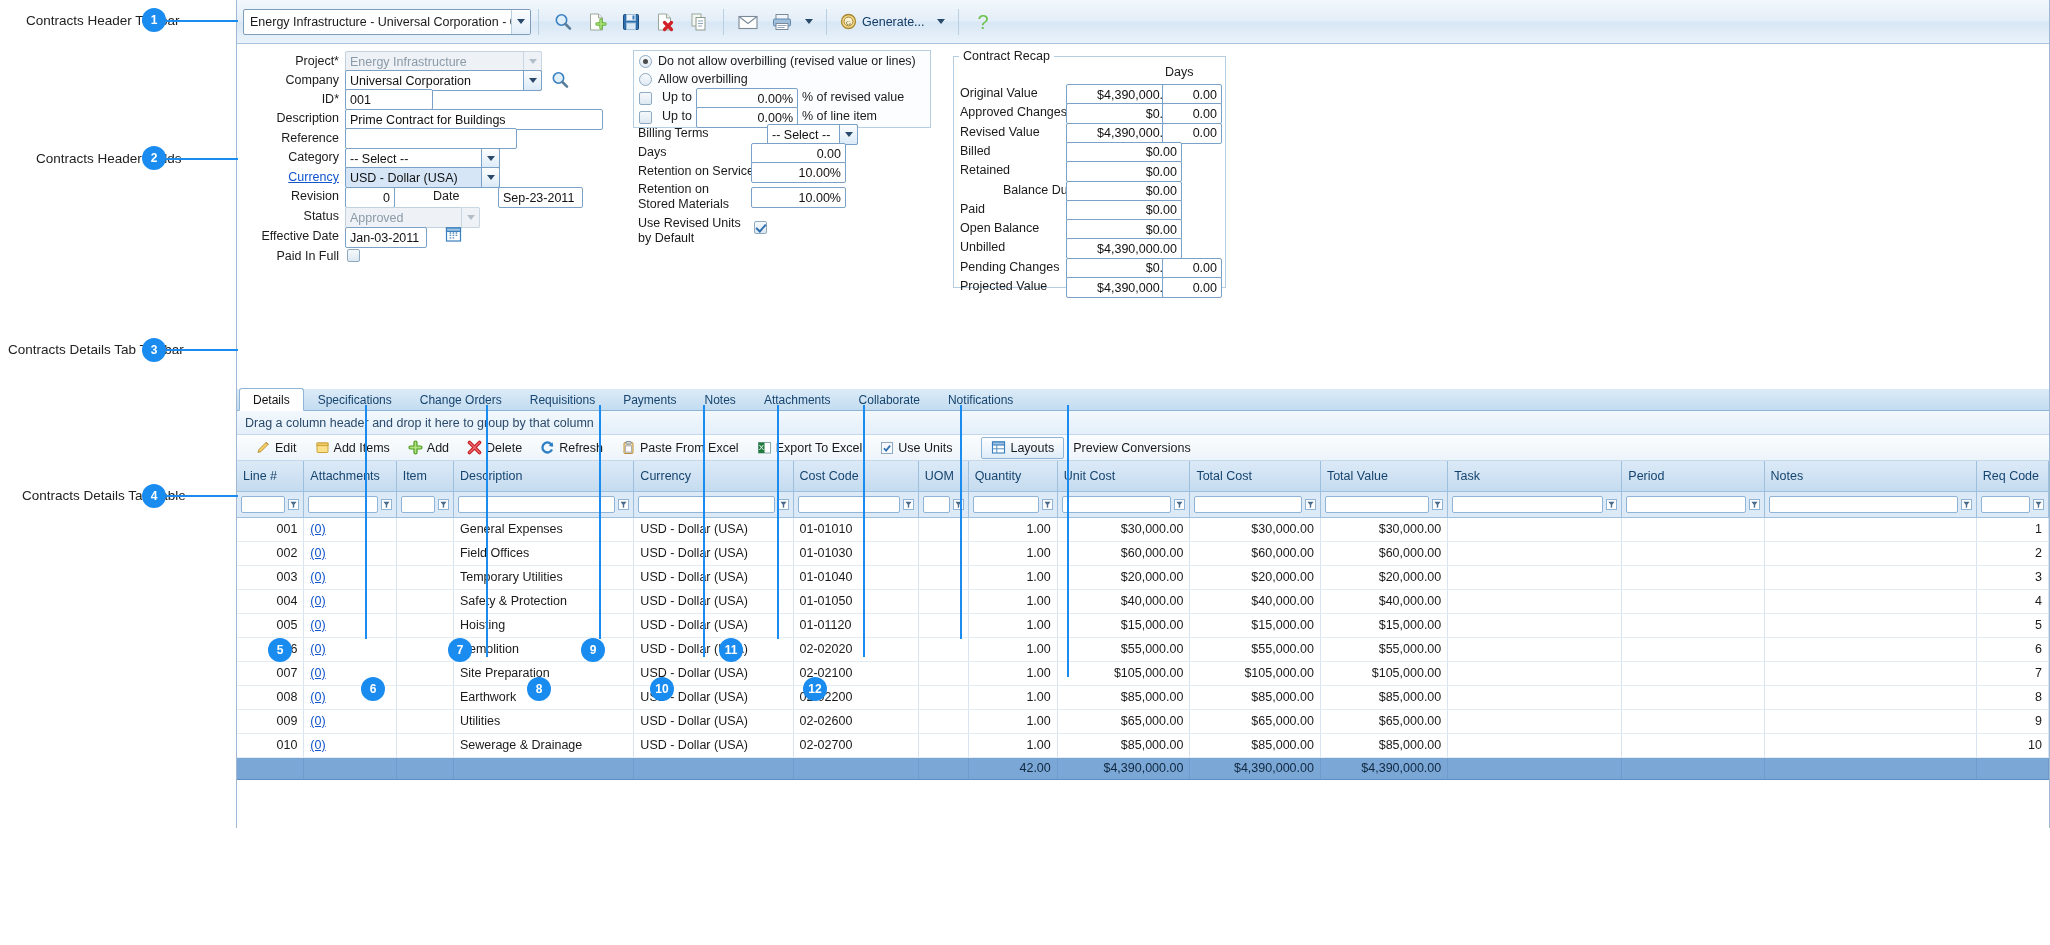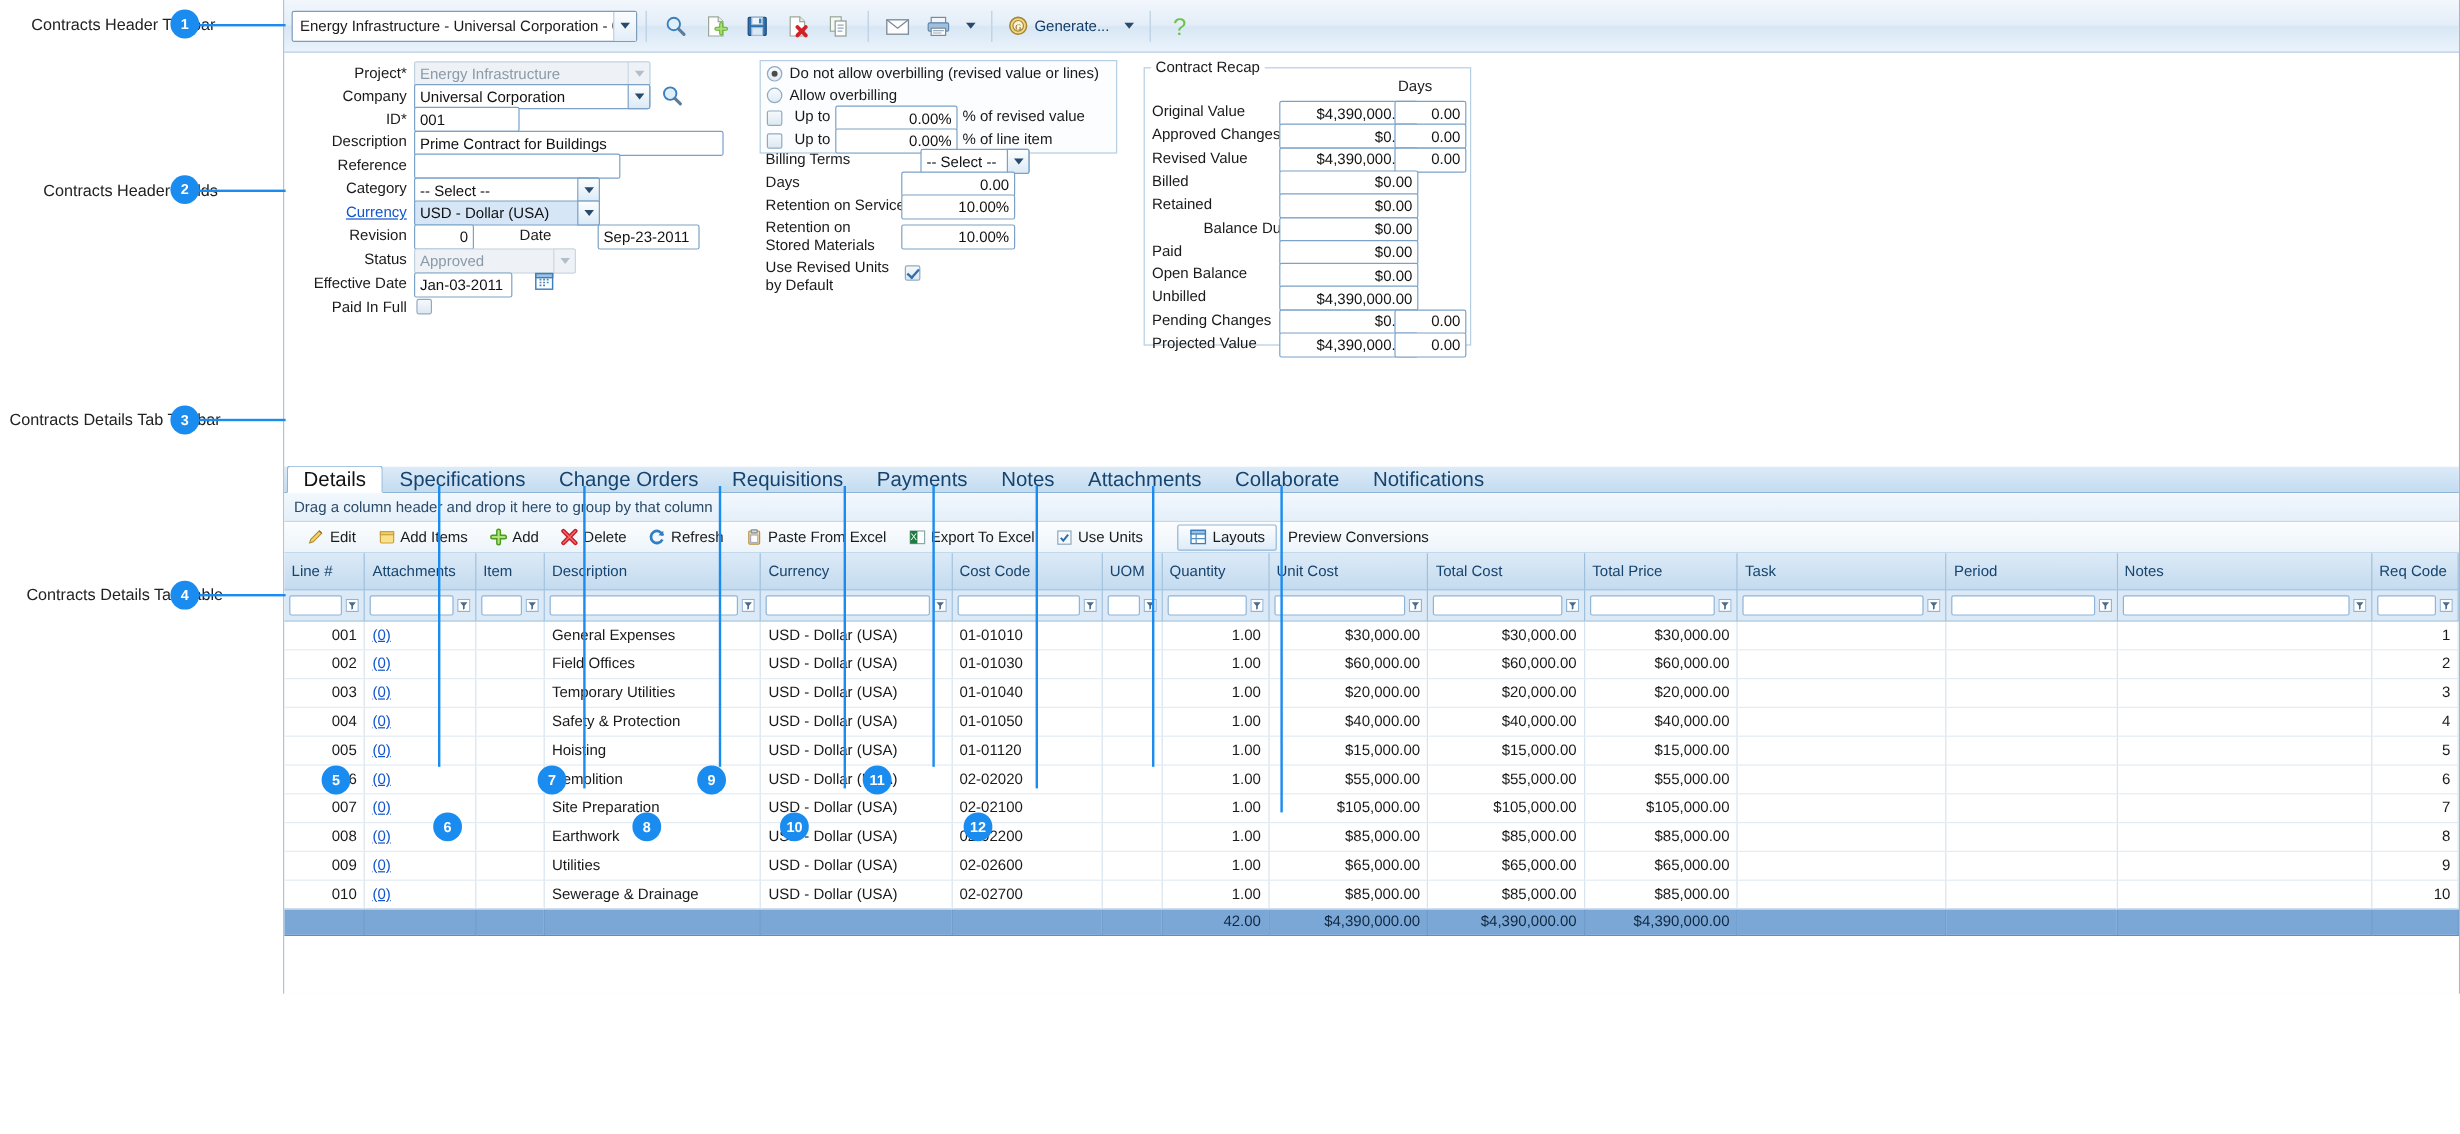--- a/index.html
+++ b/index.html
@@ -199,21 +199,21 @@
     border-bottom:1px solid #8fb4d6;
     background:linear-gradient(to bottom,#dcebf8,#c3dcf0);
     display:flex;
     align-items:flex-end;
     padding-left:2px;
   }
   .tab{
     height:22px;
     padding:0 13px;
     display:flex; align-items:center;
-    font-size:17px;
+    font-size:12px;
     color:#16446e;
     border:1px solid transparent;
     border-bottom:none;
   }
   .tab.active{
     background:#ffffff;
     border:1px solid #8fb4d6;
     border-bottom:1px solid #ffffff;
     border-radius:3px 3px 0 0;
     color:#111;
@@ -818,21 +818,21 @@
             <th><span>Line #</span></th>
             <th><span>Attachments</span></th>
             <th><span>Item</span></th>
             <th><span>Description</span></th>
             <th><span>Currency</span></th>
             <th><span>Cost Code</span></th>
             <th><span>UOM</span></th>
             <th><span>Quantity</span></th>
             <th><span>Unit Cost</span></th>
             <th><span>Total Cost</span></th>
-            <th><span>Total Price</span></th>
+            <th><span>Total Value</span></th>
             <th><span>Task</span></th>
             <th><span>Period</span></th>
             <th><span>Notes</span></th>
             <th><span>Req Code</span></th>
           </tr>
       </thead>
       <tbody>
         <tr class="filter" id="filterrow">
             <td>
               <div class="fbox">

